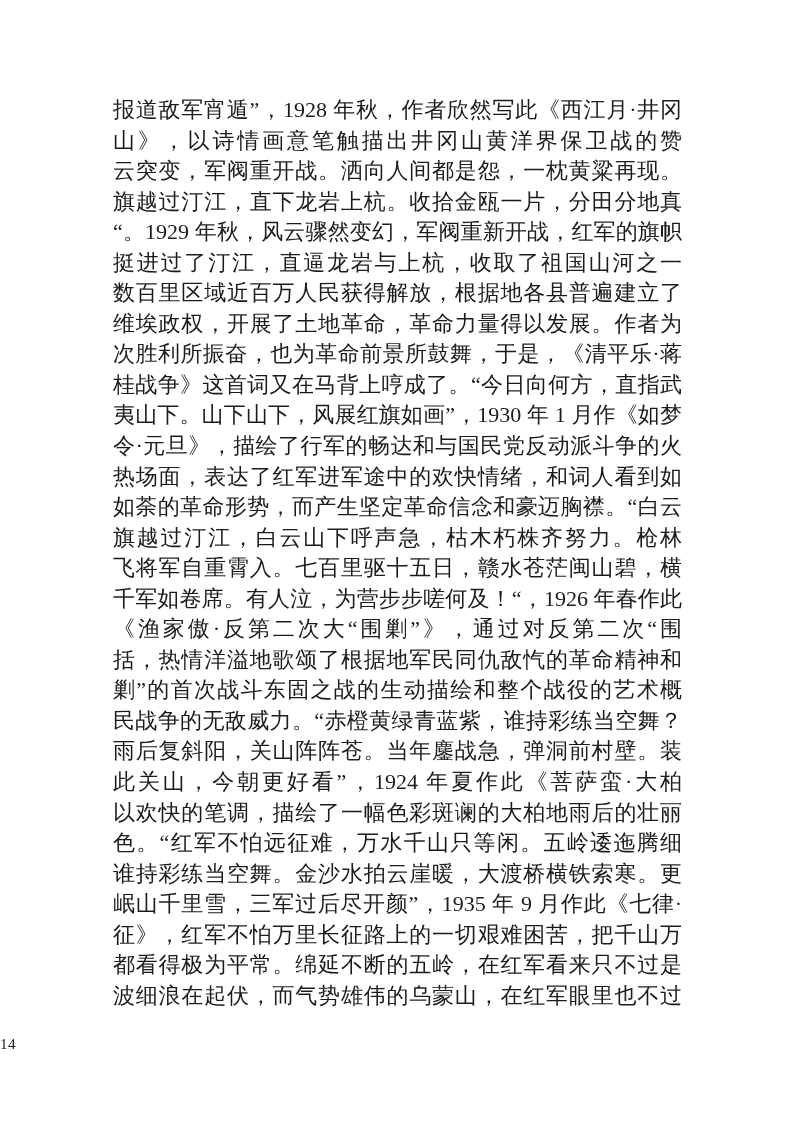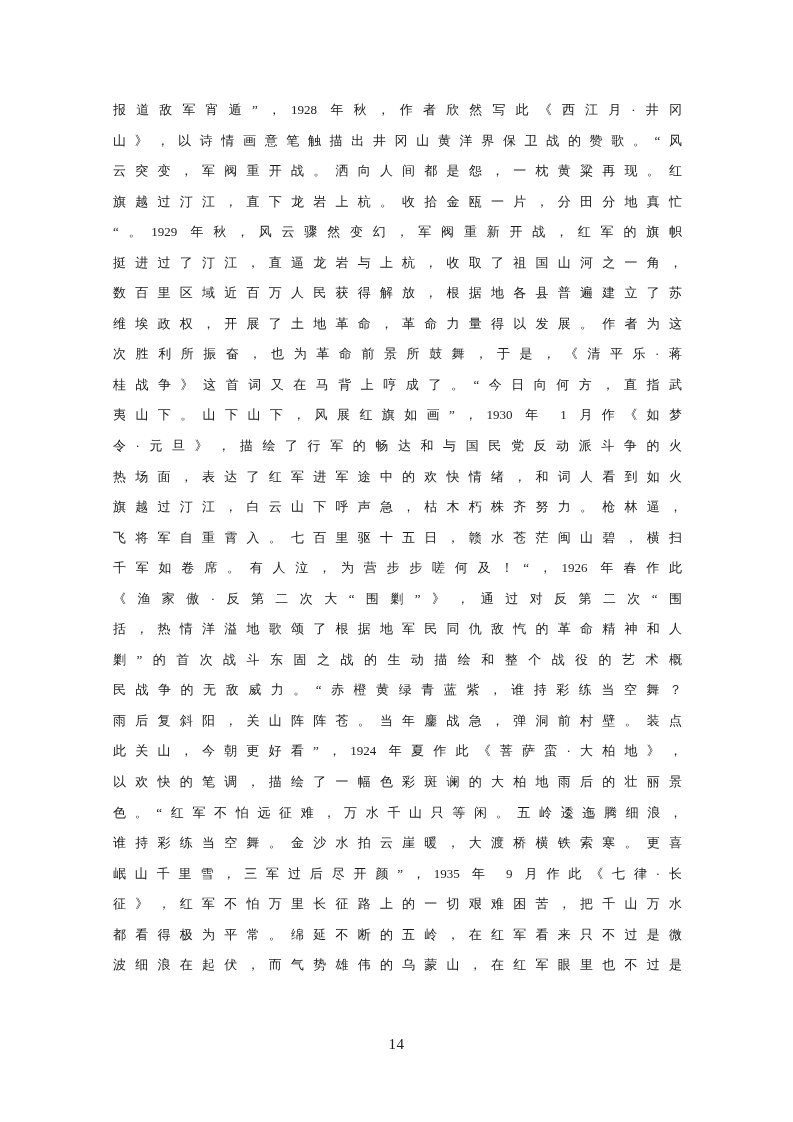--- a/index.html
+++ b/index.html
@@ -21,33 +21,32 @@
   }
   .text-body {
     position: absolute;
     left: 113px;
     top: 95px;
     width: 569px;
   }
   .text-line {
     height: 30.55px;
     line-height: 30.55px;
-    font-size: 13px;
+    font-size: 22px;
     color: #1b1b1b;
     text-align: justify;
     text-align-last: justify;
     text-justify: inter-character;
     overflow: hidden;
   }
   .page-number {
     position: absolute;
     top: 1036px;
     left: 0;
     width: 100%;
-    text-align: center;
     font-size: 15px;
     color: #1b1b1b;
     letter-spacing: 0.5px;
   }
 </style>
 </head>
 <body>
 
 <div class="page">
   <div class="text-body">
@@ -57,20 +56,21 @@
       <div class="text-line">旗越过汀江，直下龙岩上杭。收拾金瓯一片，分田分地真忙</div>
       <div class="text-line">“。1929 年秋，风云骤然变幻，军阀重新开战，红军的旗帜</div>
       <div class="text-line">挺进过了汀江，直逼龙岩与上杭，收取了祖国山河之一角，</div>
       <div class="text-line">数百里区域近百万人民获得解放，根据地各县普遍建立了苏</div>
       <div class="text-line">维埃政权，开展了土地革命，革命力量得以发展。作者为这</div>
       <div class="text-line">次胜利所振奋，也为革命前景所鼓舞，于是，《清平乐·蒋</div>
       <div class="text-line">桂战争》这首词又在马背上哼成了。“今日向何方，直指武</div>
       <div class="text-line">夷山下。山下山下，风展红旗如画”，1930 年 1 月作《如梦</div>
       <div class="text-line">令·元旦》，描绘了行军的畅达和与国民党反动派斗争的火</div>
       <div class="text-line">热场面，表达了红军进军途中的欢快情绪，和词人看到如火</div>
+      <div class="text-line">如荼的革命形势，而产生坚定革命信念和豪迈胸襟。“白云</div>
       <div class="text-line">旗越过汀江，白云山下呼声急，枯木朽株齐努力。枪林逼，</div>
       <div class="text-line">飞将军自重霄入。七百里驱十五日，赣水苍茫闽山碧，横扫</div>
       <div class="text-line">千军如卷席。有人泣，为营步步嗟何及！“，1926 年春作此</div>
       <div class="text-line">《渔家傲·反第二次大“围剿”》，通过对反第二次“围</div>
       <div class="text-line">括，热情洋溢地歌颂了根据地军民同仇敌忾的革命精神和人</div>
       <div class="text-line">剿”的首次战斗东固之战的生动描绘和整个战役的艺术概</div>
       <div class="text-line">民战争的无敌威力。“赤橙黄绿青蓝紫，谁持彩练当空舞？</div>
       <div class="text-line">雨后复斜阳，关山阵阵苍。当年鏖战急，弹洞前村壁。装点</div>
       <div class="text-line">此关山，今朝更好看”，1924 年夏作此《菩萨蛮·大柏地》，</div>
       <div class="text-line">以欢快的笔调，描绘了一幅色彩斑谰的大柏地雨后的壮丽景</div>

